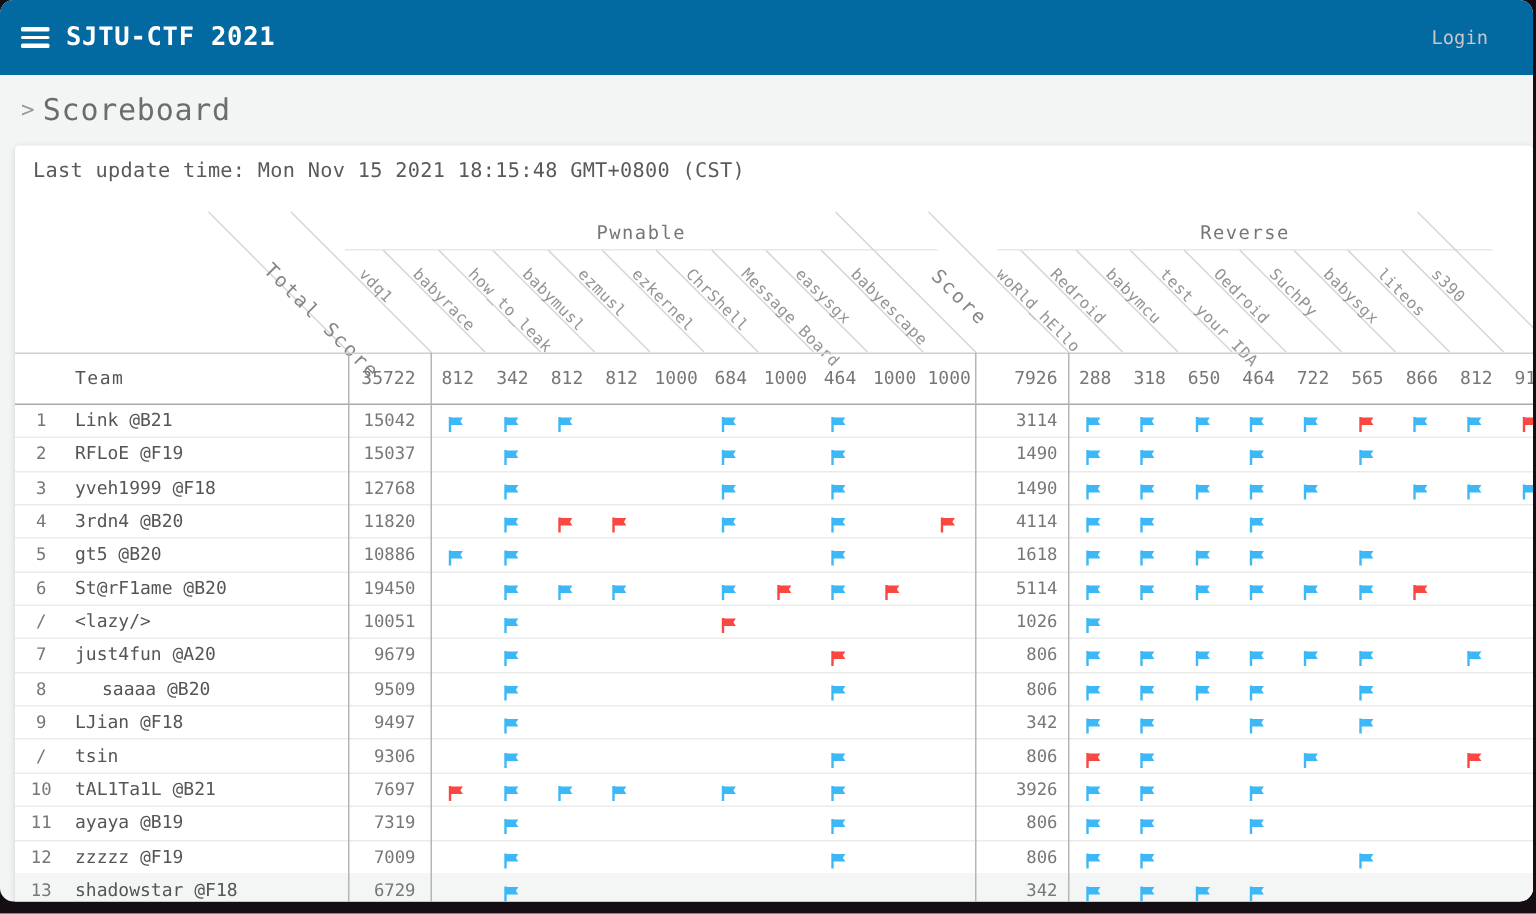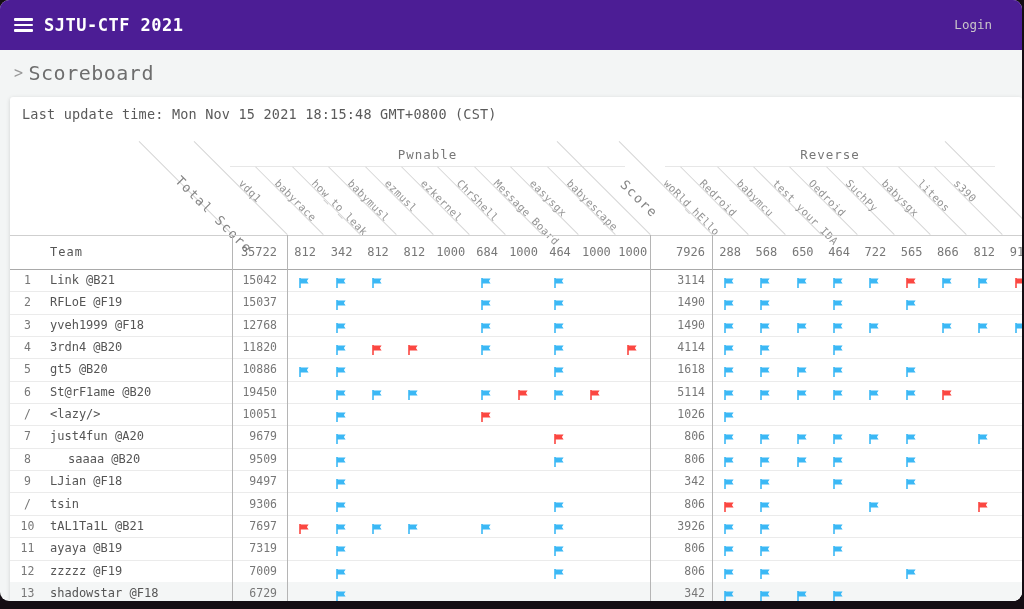--- a/index.html
+++ b/index.html
@@ -4,21 +4,21 @@
 <style>
   html,body{margin:0;padding:0;}
   body{
     width:1024px;height:609px;background:#140d13;overflow:hidden;position:relative;
     font-family:"DejaVu Sans Mono","Liberation Mono",monospace;
     -webkit-font-smoothing:antialiased;
   }
   .window{position:absolute;top:0;left:0;width:1022px;height:601px;background:#f3f5f5;
     border-radius:9px;overflow:hidden;}
   
-  .navbar{position:absolute;top:0;left:0;right:0;height:50px;background:#4c1d95;}
+  .navbar{position:absolute;top:0;left:0;right:0;height:50px;background:#0369a1;}
   .burger{position:absolute;left:14px;top:18px;width:19px;height:15px;cursor:pointer;}
   .burger span{display:block;height:2.5px;background:#ffffff;border-radius:1px;margin-bottom:3.2px;}
   .nav-title{position:absolute;left:44px;top:0;line-height:50px;color:#ffffff;font-size:17px;
     font-weight:bold;letter-spacing:.5px;cursor:pointer;}
   .login{position:absolute;right:30px;top:0;line-height:50px;color:#c9c5c9;font-size:12.5px;cursor:pointer;}
   
   .breadcrumb{position:absolute;left:14px;top:61px;color:#6d6d6d;font-size:20px;letter-spacing:.5px;}
   .breadcrumb .gt{color:#999;font-size:15px;margin-right:5px;vertical-align:2px;}
   
   .card{position:absolute;left:10px;top:97px;width:1012px;bottom:0;background:#ffffff;
@@ -125,21 +125,21 @@
       <div class="num-c" style="left: 306.6px; width: 50px;">342</div>
       <div class="num-c" style="left: 343px; width: 50px;">812</div>
       <div class="num-c" style="left: 379.4px; width: 50px;">812</div>
       <div class="num-c" style="left: 415.8px; width: 50px;">1000</div>
       <div class="num-c" style="left: 452.2px; width: 50px; text-align: center;">684</div>
       <div class="num-c" style="left: 488.6px; width: 50px;">1000</div>
       <div class="num-c" style="left: 525px; width: 50px;">464</div>
       <div class="num-c" style="left: 561.4px; width: 50px;">1000</div>
       <div class="num-c" style="left: 597.8px; width: 50px;">1000</div>
       <div class="num-c" style="left: 695.15px; width: 50px;">288</div>
-      <div class="num-c" style="left: 731.45px; width: 50px;">568</div>
+      <div class="num-c" style="left: 731.45px; width: 50px;">318</div>
       <div class="num-c" style="left: 767.75px; width: 50px;">650</div>
       <div class="num-c" style="left: 804.05px; width: 50px;">464</div>
       <div class="num-c" style="left: 840.35px; width: 50px;">722</div>
       <div class="num-c" style="left: 876.65px; width: 50px;">565</div>
       <div class="num-c" style="left: 912.95px; width: 50px;">866</div>
       <div class="num-c" style="left: 949.25px; width: 50px;">812</div>
       <div class="num-c" style="left: 985.55px; width: 50px;">912</div>
       <div class="num-r" style="left: 595px; width: 100px;">7926</div>
     </div>
   <div id="rows">

